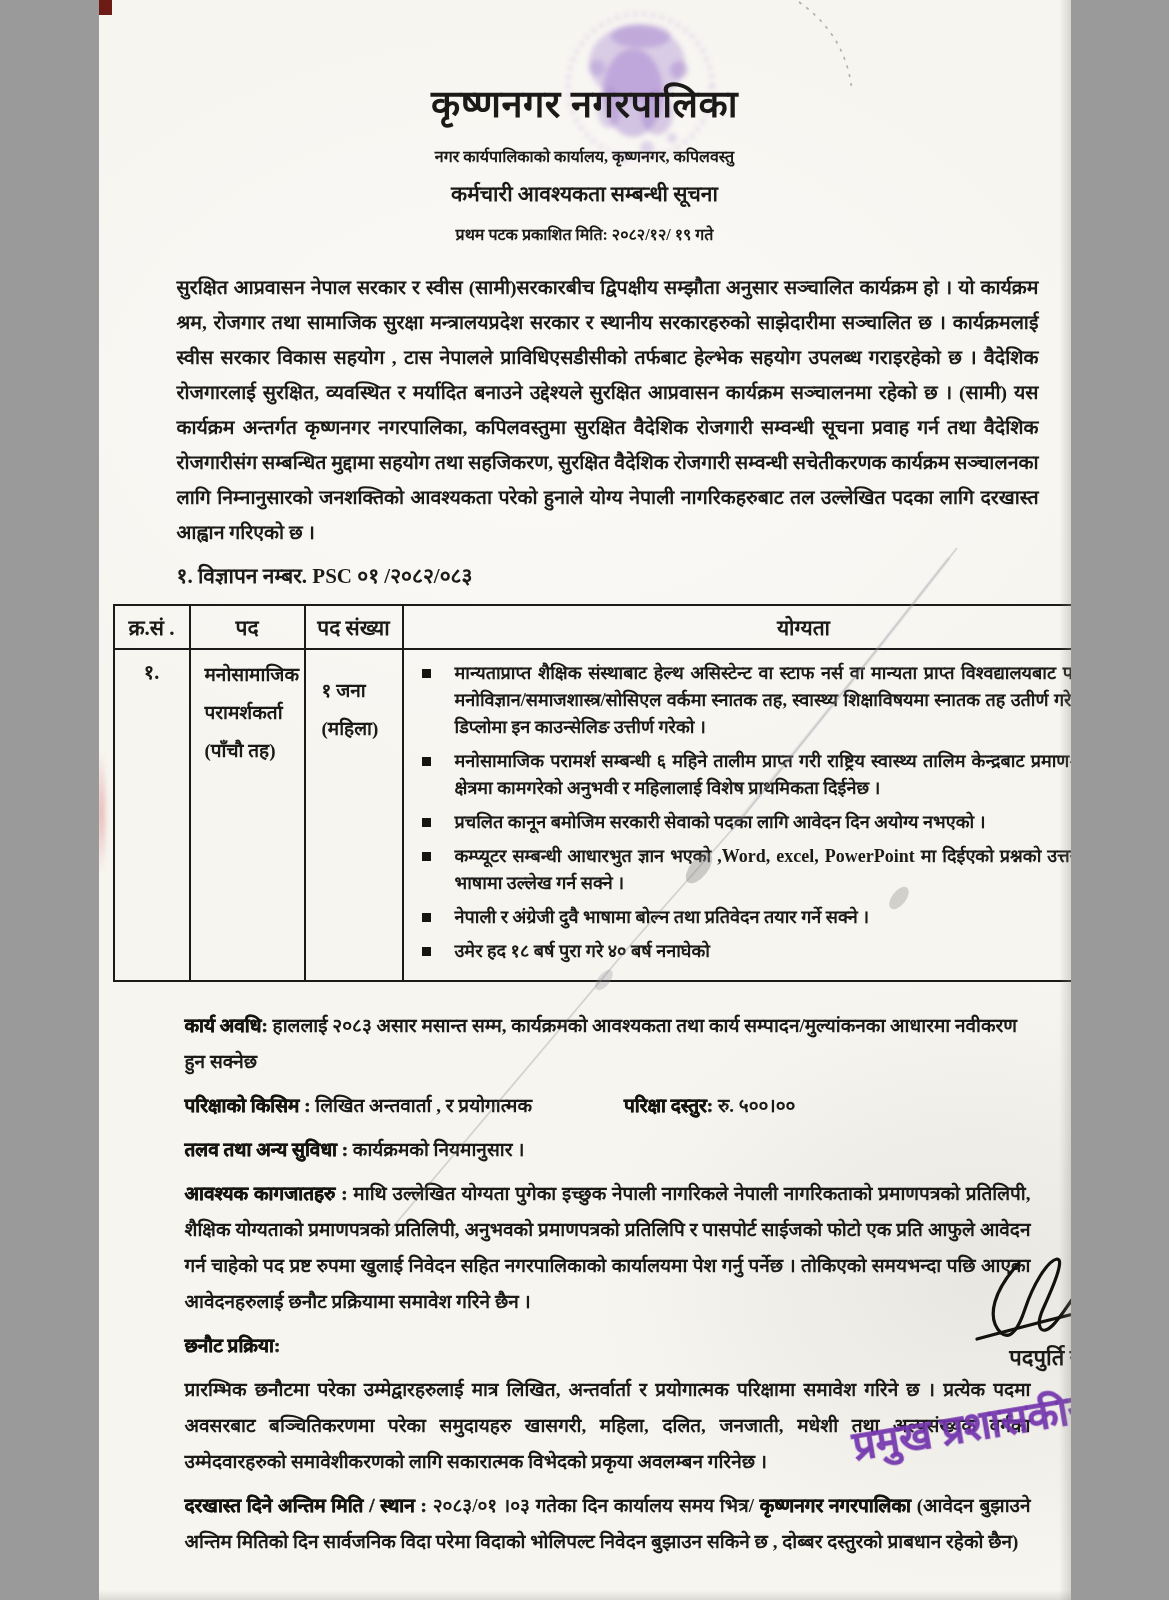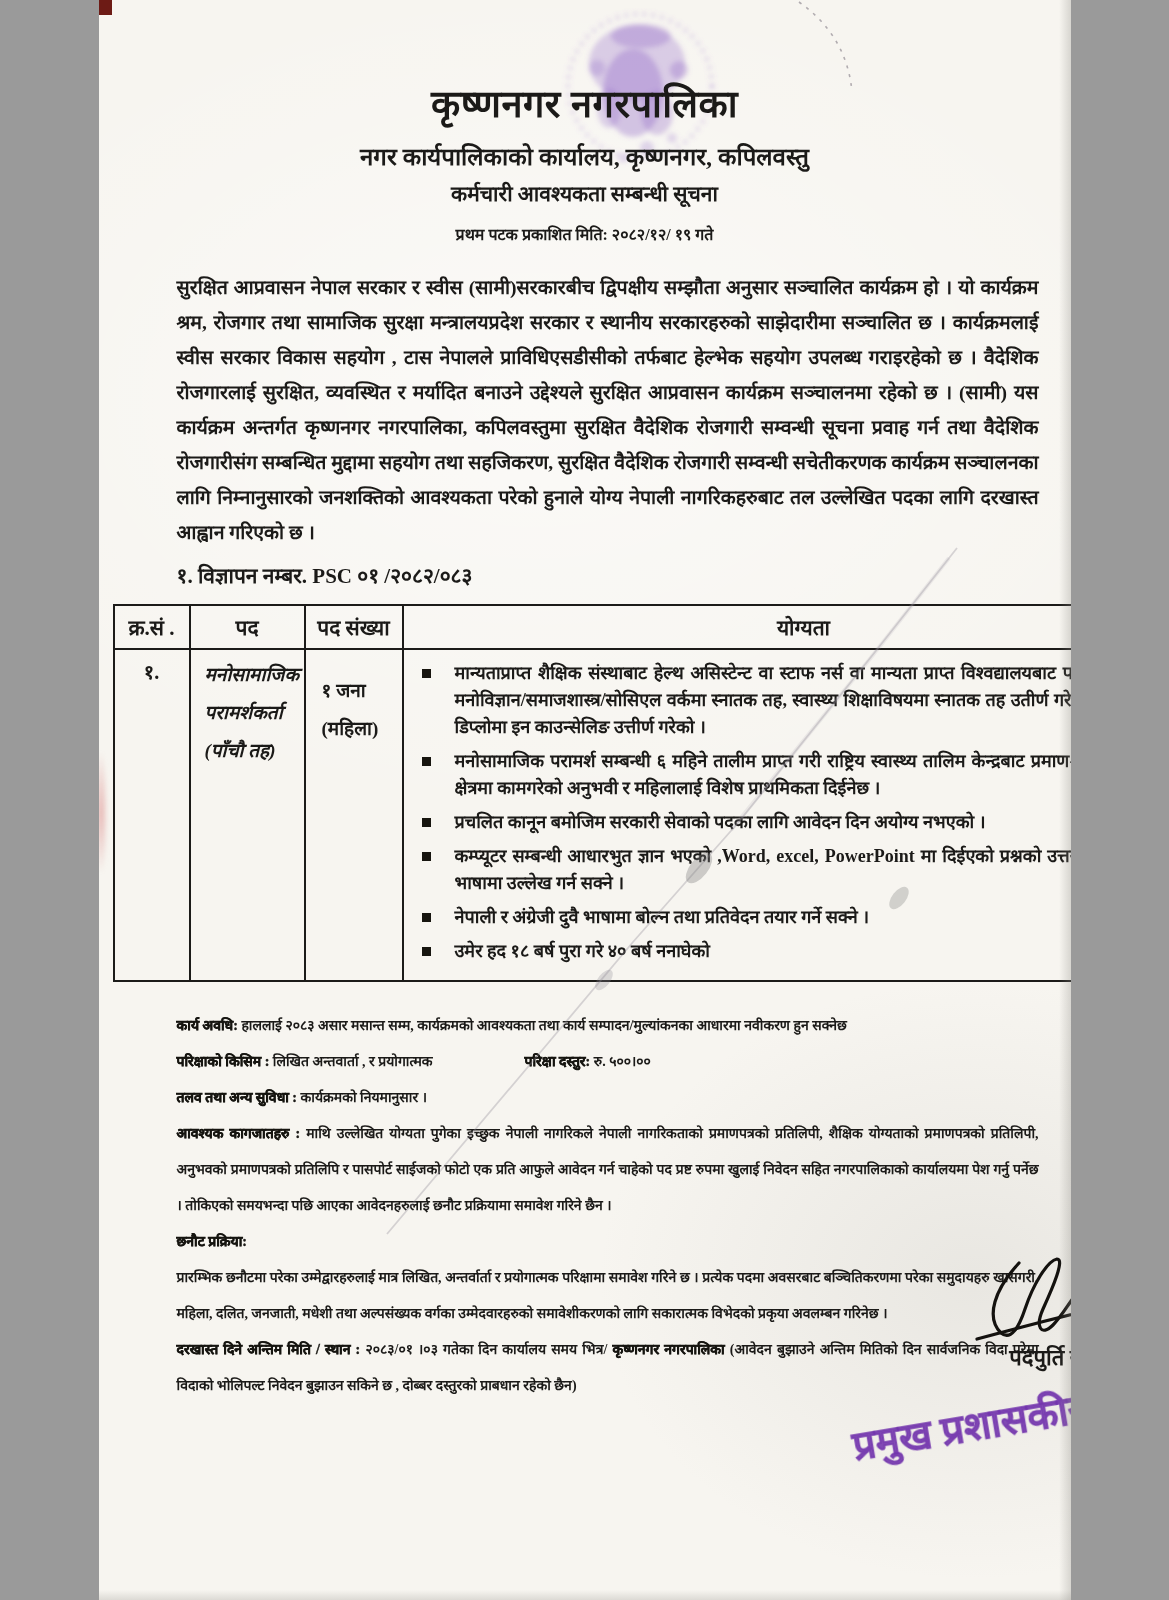--- a/index.html
+++ b/index.html
@@ -19,41 +19,41 @@
   .page::before{ content:''; position:absolute; left:0; right:0; bottom:0; height:10px;
     background:linear-gradient(to top, rgba(140,138,132,.25), transparent); pointer-events:none;}
   .corner-mark{ position:absolute; left:0; top:0; width:13px; height:15px; background:#6d1b15; }
   .smudge{ position:absolute; left:-5px; top:750px; width:14px; height:125px;
     background:radial-gradient(ellipse at center, rgba(213,118,118,.5), transparent 70%); filter:blur(2px); }
 
   .emblem{ position:absolute; left:438px; top:8px; width:210px; height:175px; pointer-events:none; }
 
   header{ text-align:center; padding-top:80px; position:relative; }
   .title{ font-size:38px; line-height:48px; margin:0; letter-spacing:.5px; }
-  .office-line{ font-size:24px; line-height:34px; margin-top:12px; }
+  .office-line{ font-size:16px; line-height:34px; margin-top:12px; }
   .notice-line{ font-size:21px; line-height:31px; margin-top:5px; }
   .published-line{ font-size:16px; line-height:31px; margin-top:9px; }
 
   .intro{ margin:20px 32px 0 78px; font-size:19.5px; line-height:35px; text-align:justify; }
   .advert{ margin:10px 32px 0 78px; font-size:21px; line-height:32px; }
 
   table.vacancy{ margin:12px 0 0 14px; width:1091px; border-collapse:collapse; table-layout:fixed; }
   table.vacancy th, table.vacancy td{ border:2.5px solid #1c1b19; vertical-align:top; }
   th.h{ font-size:21px; padding:7px 2px; font-weight:700; text-align:center; }
   col.c-sn{ width:76px; } col.c-post{ width:115px; } col.c-count{ width:98px; } col.c-qual{ width:802px; }
   td.sn{ text-align:center; font-size:20px; padding-top:8px; }
-  td.post{ font-size:19px; line-height:38px; padding:6px 4px 6px 14px;font-style:italic; }
+  td.post{ font-size:19px; line-height:38px; padding:6px 4px 6px 14px; }
   td.count{ font-size:19px; line-height:38px; padding:22px 4px 6px 16px; }
   td.qual{ padding:10px 10px 8px 10px; }
   .qual-item{ display:flex; margin-bottom:7px; }
   .qual-item .bullet{ flex:0 0 auto; width:9px; height:9px; background:#17150f; margin:9px 24px 0 8px; }
   .qual-item .q-text{ font-size:18px; line-height:27px; text-align:justify; flex:1 1 auto; }
 
   .details{ margin:26px 32px 0 78px; }
-  .details p{ margin:0; font-size:14px; line-height:36px; }
+  .details p{ margin:8px; font-size:19px; line-height:36px; }
   .details p.just{ text-align:justify; }
   .lbl{ -webkit-text-stroke:.45px #15140f; }
   .fee-part{ display:inline-block; margin-left:92px; }
 
   .sig-block{ position:absolute; left:852px; top:1247px; width:230px; text-align:center; }
   .sig-svg{ display:block; margin:0 auto; }
   .committee{ font-size:22px; line-height:30px; margin-top:-4px; text-align:center; }
 
   .stamp{
     position:absolute; left:758px; top:1424px; width:420px;

